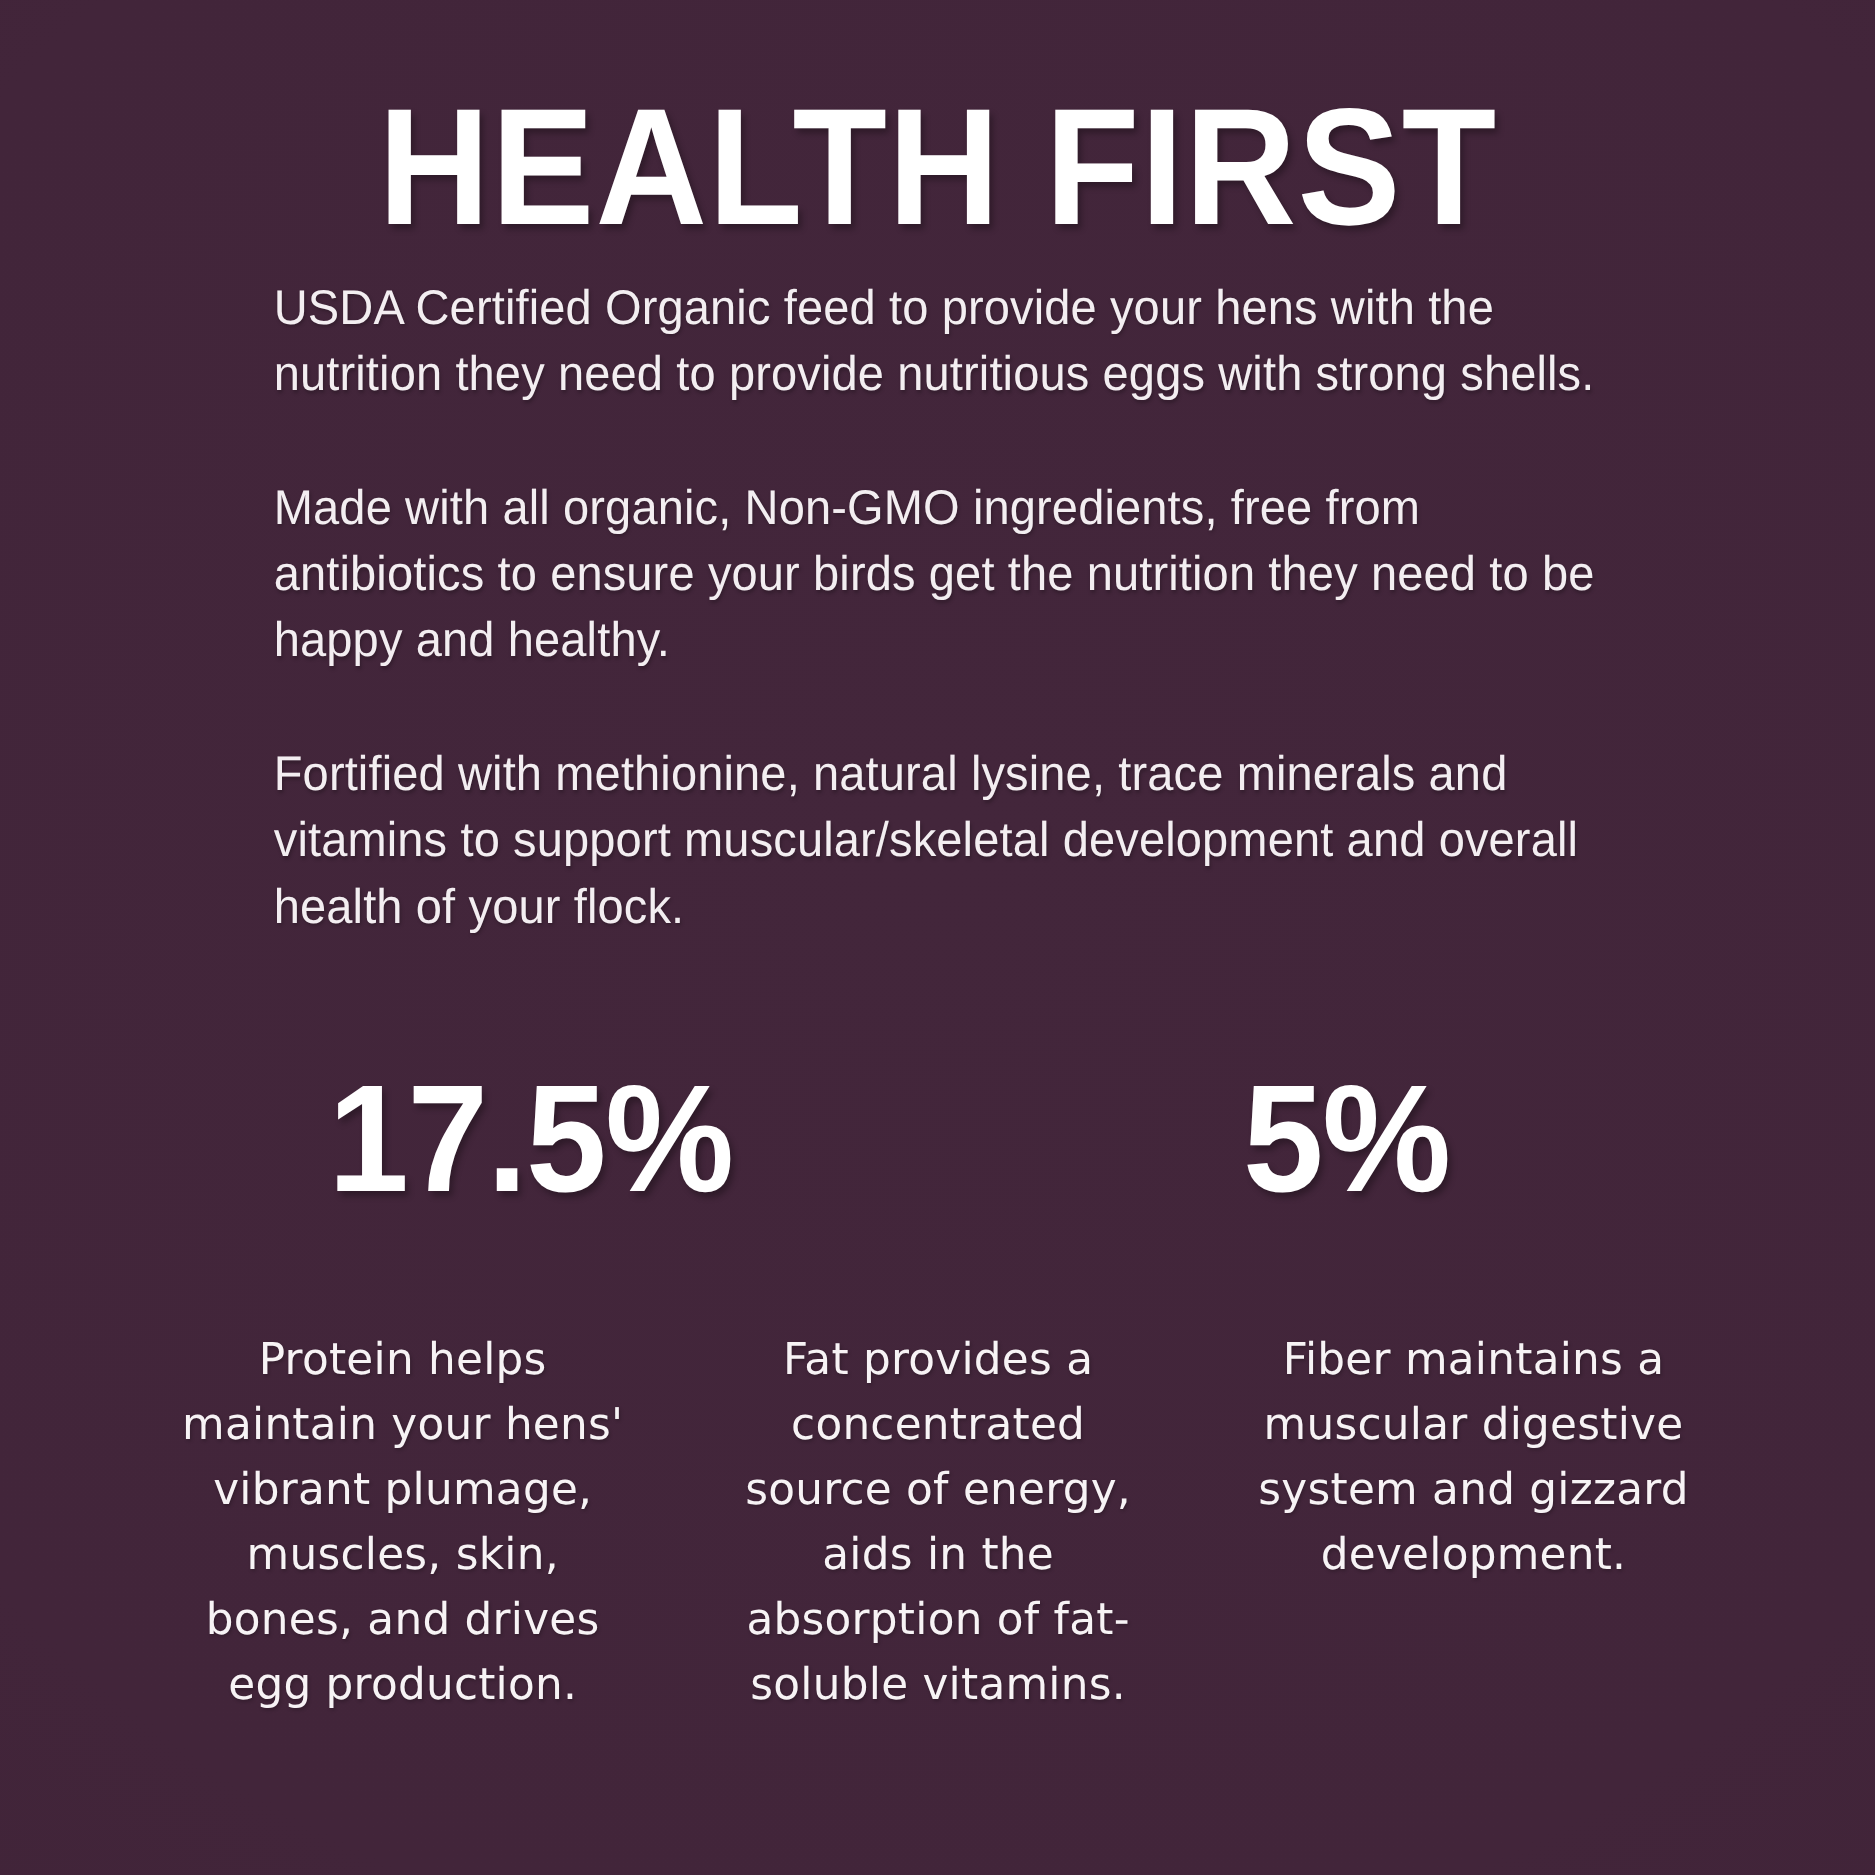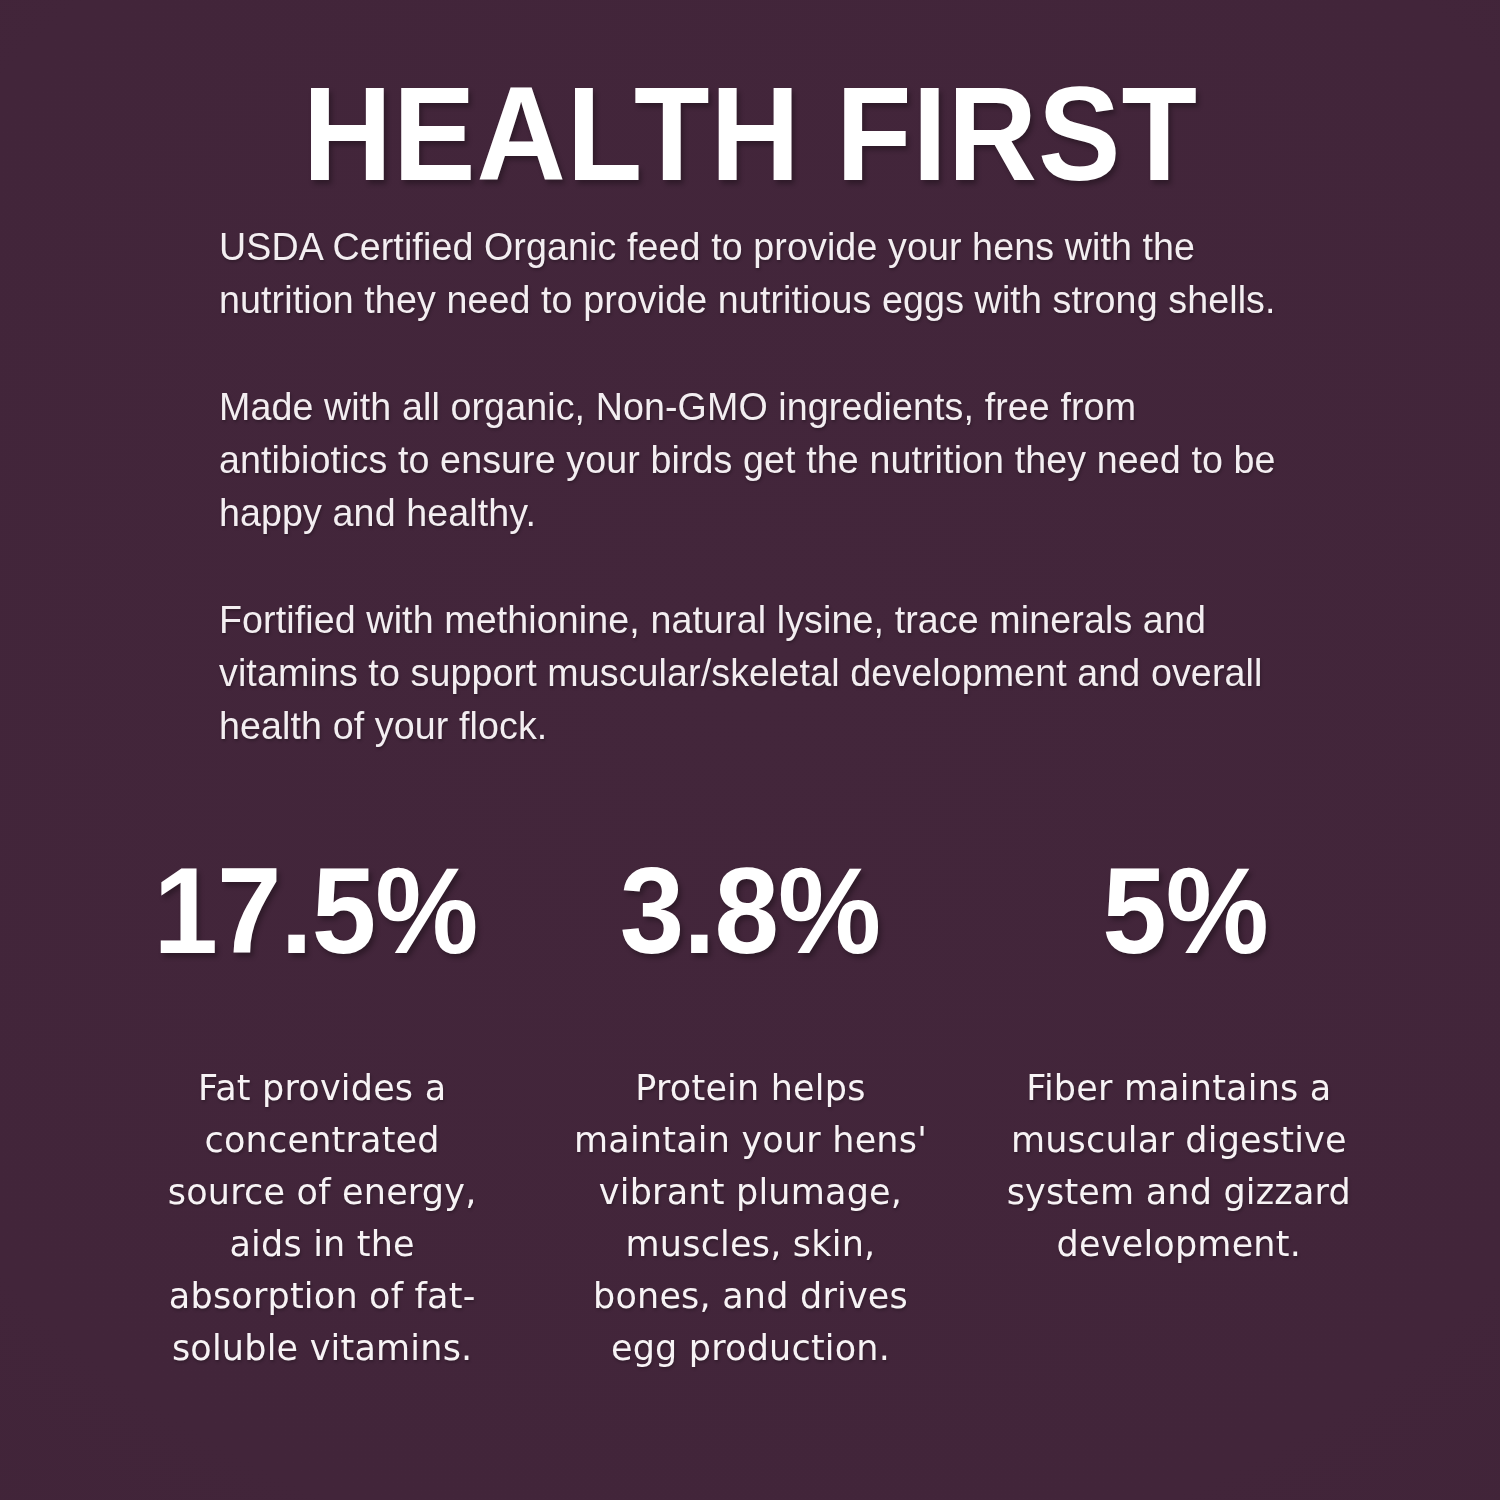--- a/index.html
+++ b/index.html
@@ -142,32 +142,29 @@
     <p class="para">USDA Certified Organic feed to provide your hens with the nutrition they need to provide nutritious eggs with strong shells.</p>
     <p class="para">Made with all organic, Non-GMO ingredients, free from antibiotics to ensure your birds get the nutrition they need to be happy and healthy.</p>
     <p class="para">Fortified with methionine, natural lysine, trace minerals and vitamins to support muscular/skeletal development and overall health of your flock.</p>
   </div>
 
   <div class="stats-row">
     <div class="stat-col">
       <div class="stat-value">17.5%</div>
     </div>
     <div class="stat-col">
-      <div class="stat-value">3.8%</div>
-    </div>
-    <div class="stat-col">
       <div class="stat-value">5%</div>
     </div>
   </div>
 
   <div class="desc-row">
+    <div class="desc-col col-1">
+      <p class="desc-text">Protein helps maintain your hens' vibrant plumage, muscles, skin, bones, and drives egg production.</p>
+    </div>
     <div class="desc-col col-2">
       <p class="desc-text">Fat provides a concentrated source of energy, aids in the absorption of fat-soluble vitamins.</p>
-    </div>
-    <div class="desc-col col-1">
-      <p class="desc-text">Protein helps maintain your hens' vibrant plumage, muscles, skin, bones, and drives egg production.</p>
     </div>
     <div class="desc-col col-3">
       <p class="desc-text">Fiber maintains a muscular digestive system and gizzard development.</p>
     </div>
   </div>
 
 </div>
 
 </body></html>

